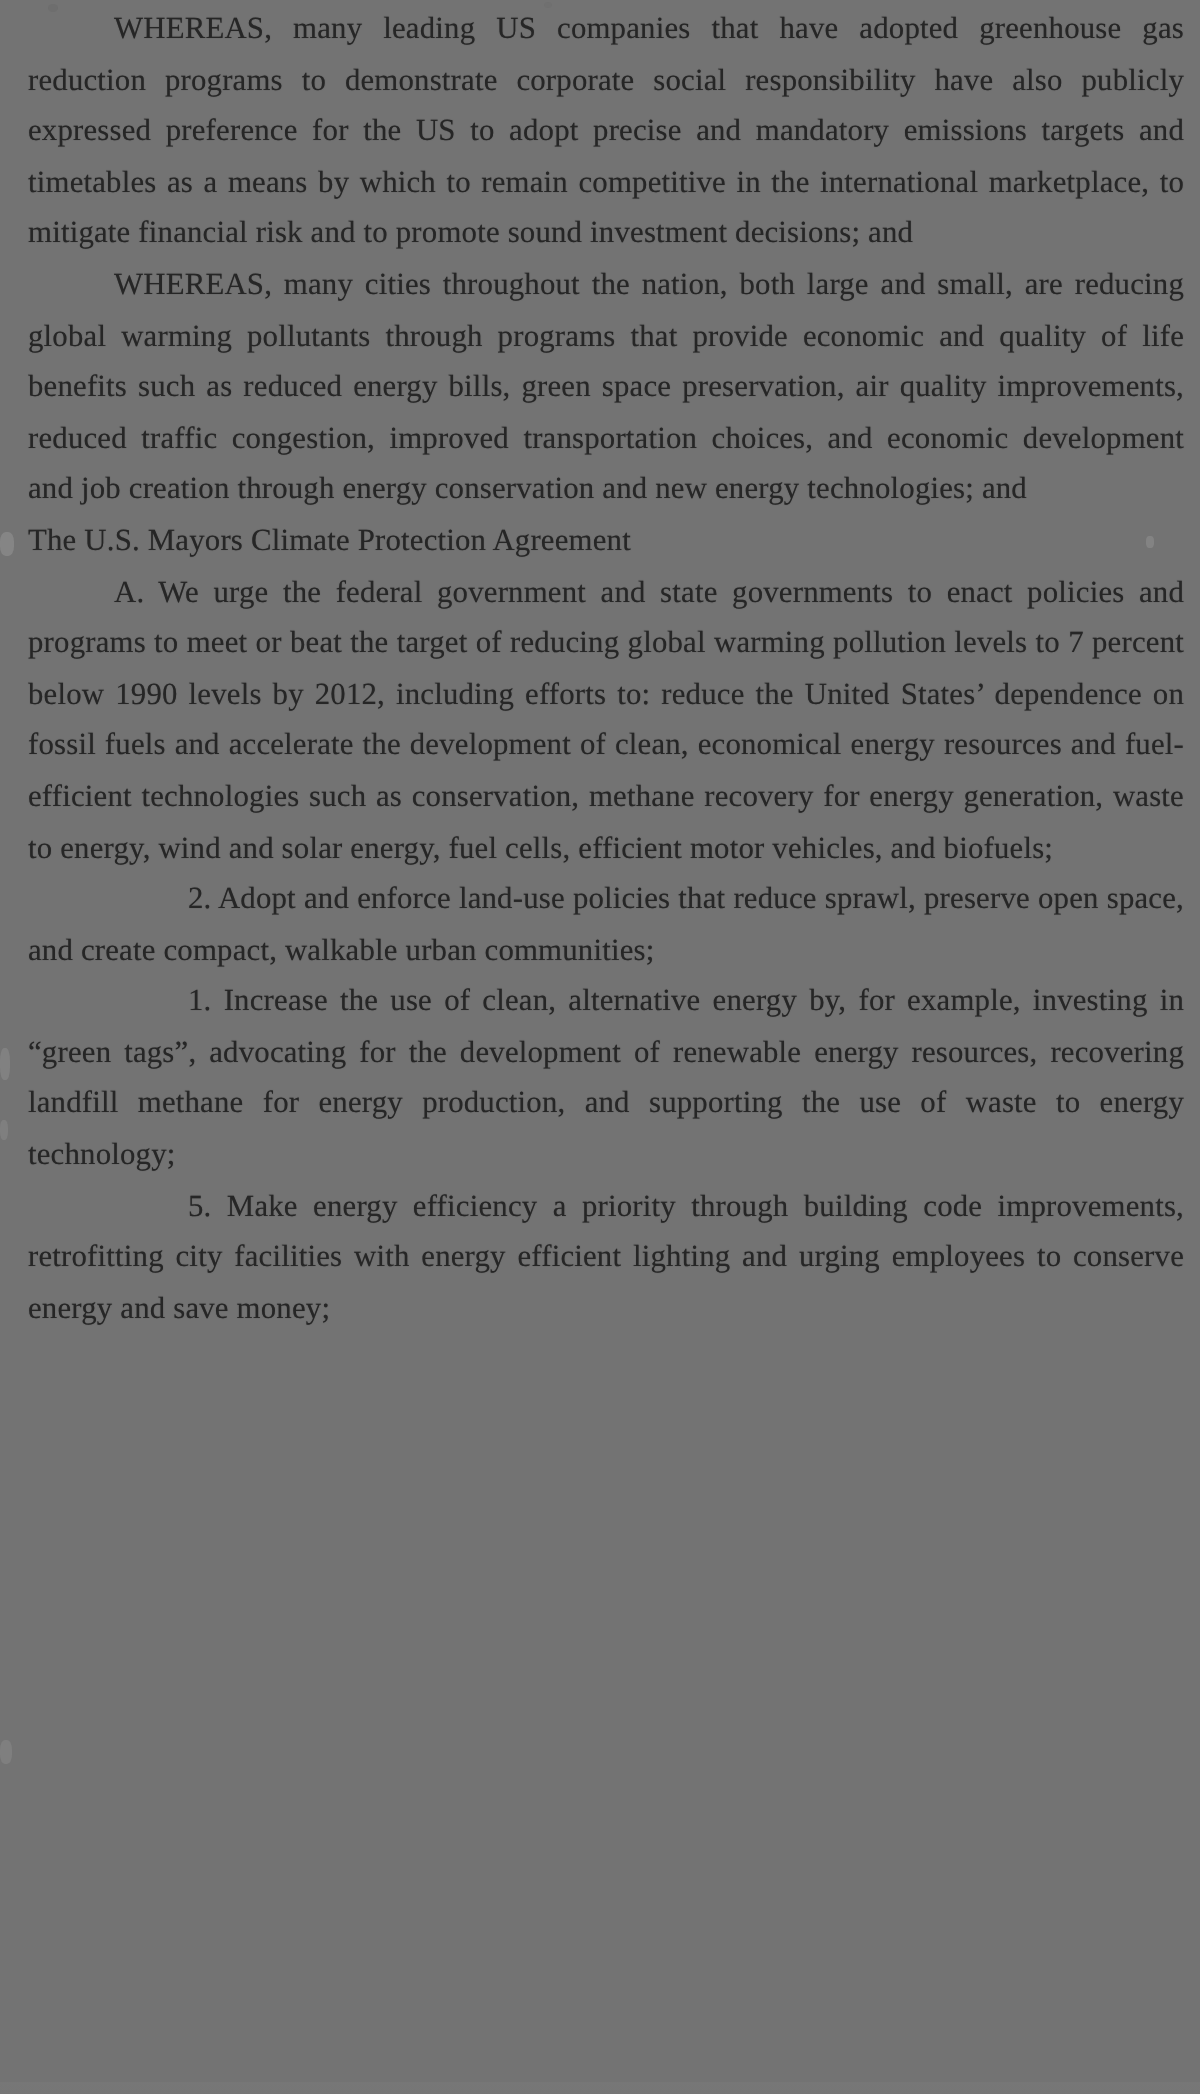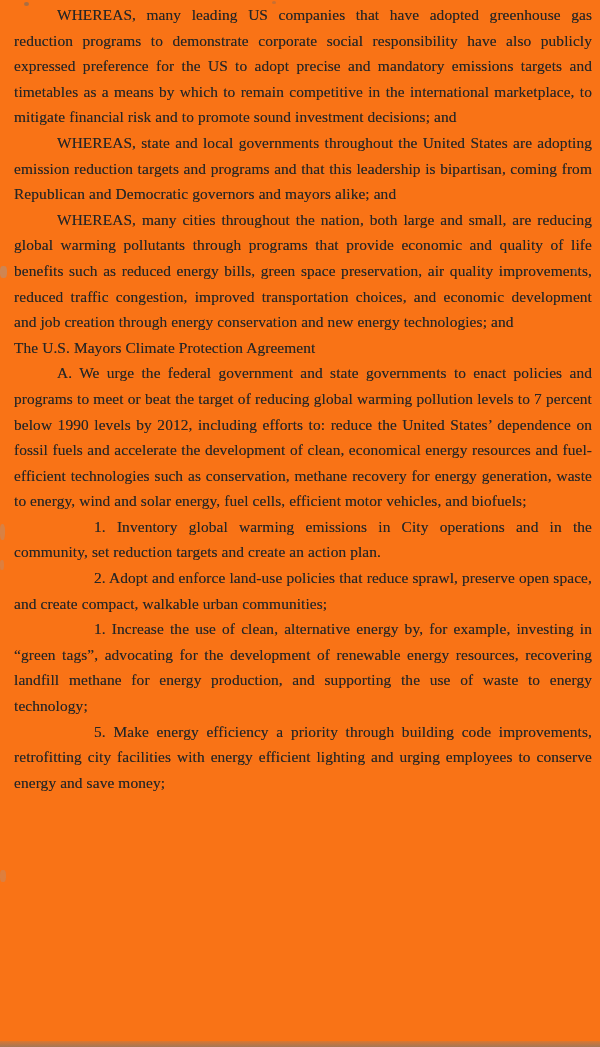--- a/index.html
+++ b/index.html
@@ -4,21 +4,21 @@
 <style>
   html, body {
     margin: 0;
     padding: 0;
     background: #ffffff;
   }
   .page {
     position: relative;
     width: 600px;
     height: 1047px;
-    background: #f97316;
+    background: #737373;
     overflow: hidden;
     font-family: "Liberation Serif", "DejaVu Serif", serif;
     color: #262626;
     box-sizing: border-box;
   }
   .text-column {
     position: absolute;
     top: 2px;
     left: 14px;
     width: 578px;
@@ -67,32 +67,30 @@
 </style>
 </head>
 <body>
 
 <div class="page">
 
   <div class="text-column">
 
     <p class="indent1">WHEREAS, many leading US companies that have adopted greenhouse gas reduction programs to demonstrate corporate social responsibility have also publicly expressed preference for the US to adopt precise and mandatory emissions targets and timetables as a means by which to remain competitive in the international marketplace, to mitigate financial risk and to promote sound investment decisions; and</p>
 
-    <p class="indent1">WHEREAS, state and local governments throughout the United States are adopting emission reduction targets and programs and that this leadership is bipartisan, coming from Republican and Democratic governors and mayors alike; and</p>
 
     <p class="indent1">WHEREAS, many cities throughout the nation, both large and small, are reducing global warming pollutants through programs that provide economic and quality of life benefits such as reduced energy bills, green space preservation, air quality improvements, reduced traffic congestion, improved transportation choices, and economic development and job creation through energy conservation and new energy technologies; and</p>
 
 
     <p class="flush">The U.S. Mayors Climate Protection Agreement</p>
 
     <p class="indent1">A. We urge the federal government and state governments to enact policies and programs to meet or beat the target of reducing global warming pollution levels to 7 percent below 1990 levels by 2012, including efforts to: reduce the United States’ dependence on fossil fuels and accelerate the development of clean, economical energy resources and fuel-efficient technologies such as conservation, methane recovery for energy generation, waste to energy, wind and solar energy, fuel cells, efficient motor vehicles, and biofuels;</p>
 
 
 
-    <p class="indent2">1. Inventory global warming emissions in City operations and in the community, set reduction targets and create an action plan.</p>
 
     <p class="indent2">2. Adopt and enforce land-use policies that reduce sprawl, preserve open space, and create compact, walkable urban communities;</p>
 
 
     <p class="indent2">1. Increase the use of clean, alternative energy by, for example, investing in “green tags”, advocating for the development of renewable energy resources, recovering landfill methane for energy production, and supporting the use of waste to energy technology;</p>
 
     <p class="indent2">5. Make energy efficiency a priority through building code improvements, retrofitting city facilities with energy efficient lighting and urging employees to conserve energy and save money;</p>
 
   </div>
 

